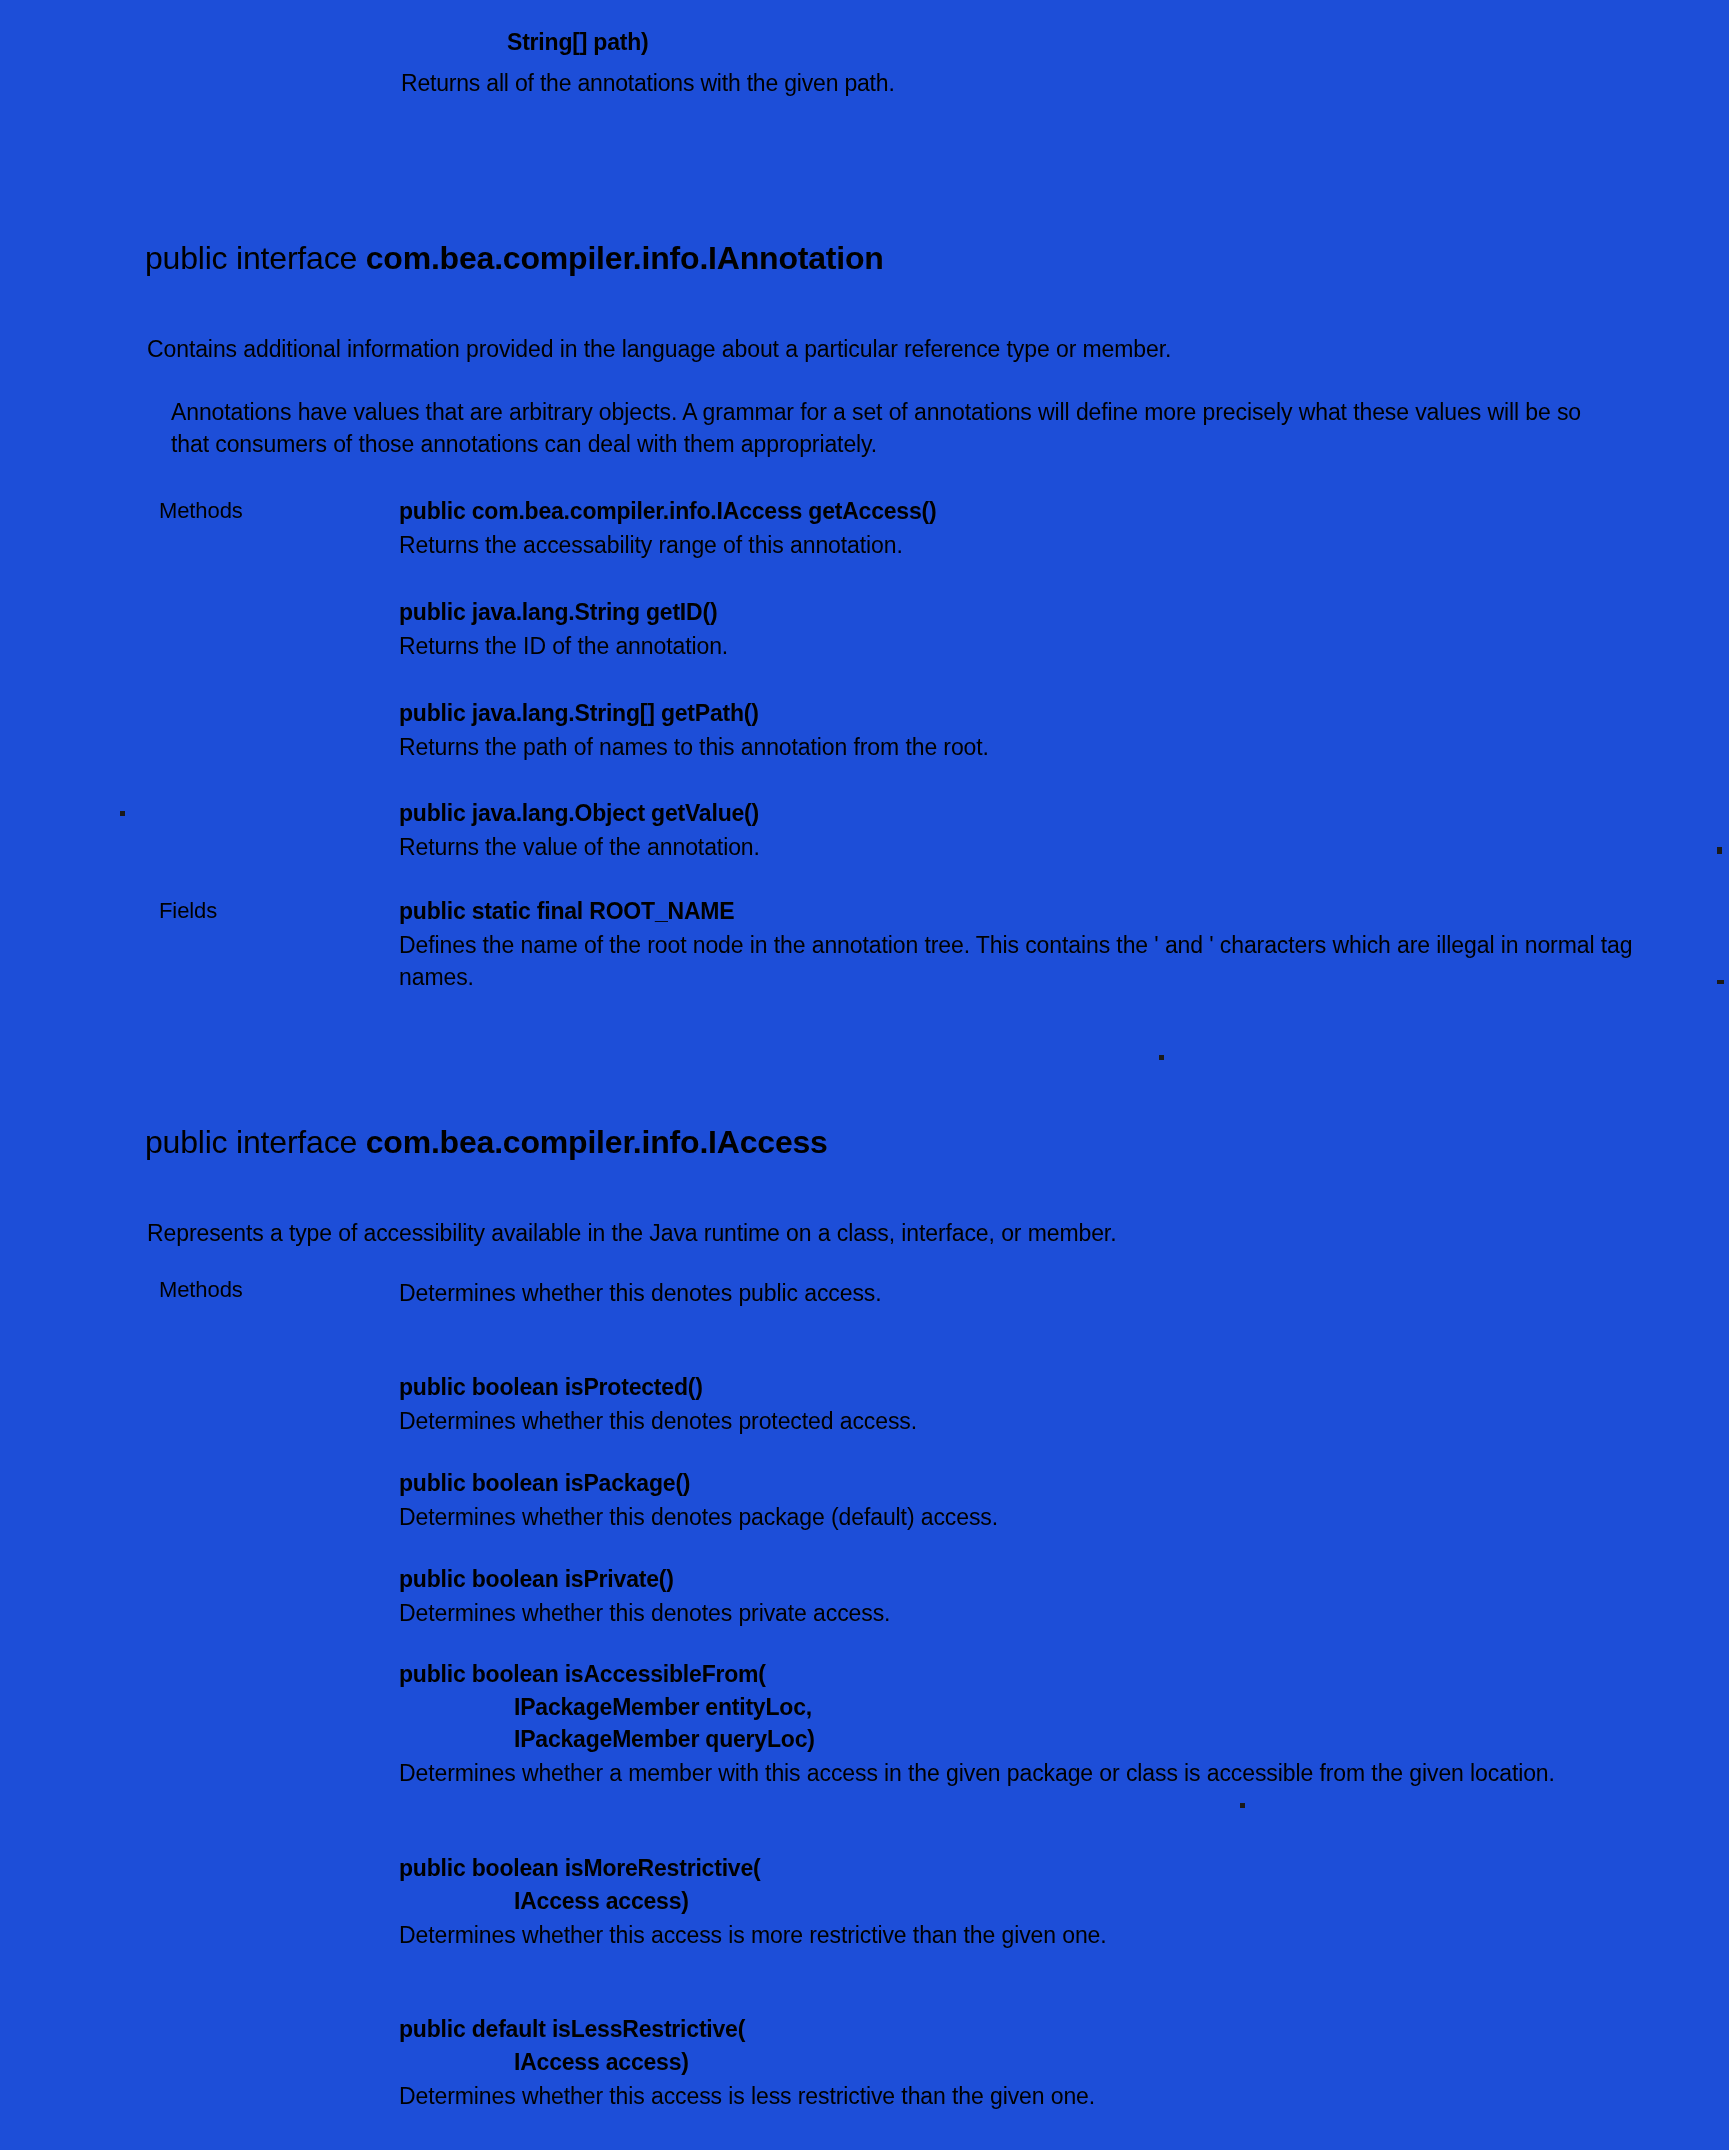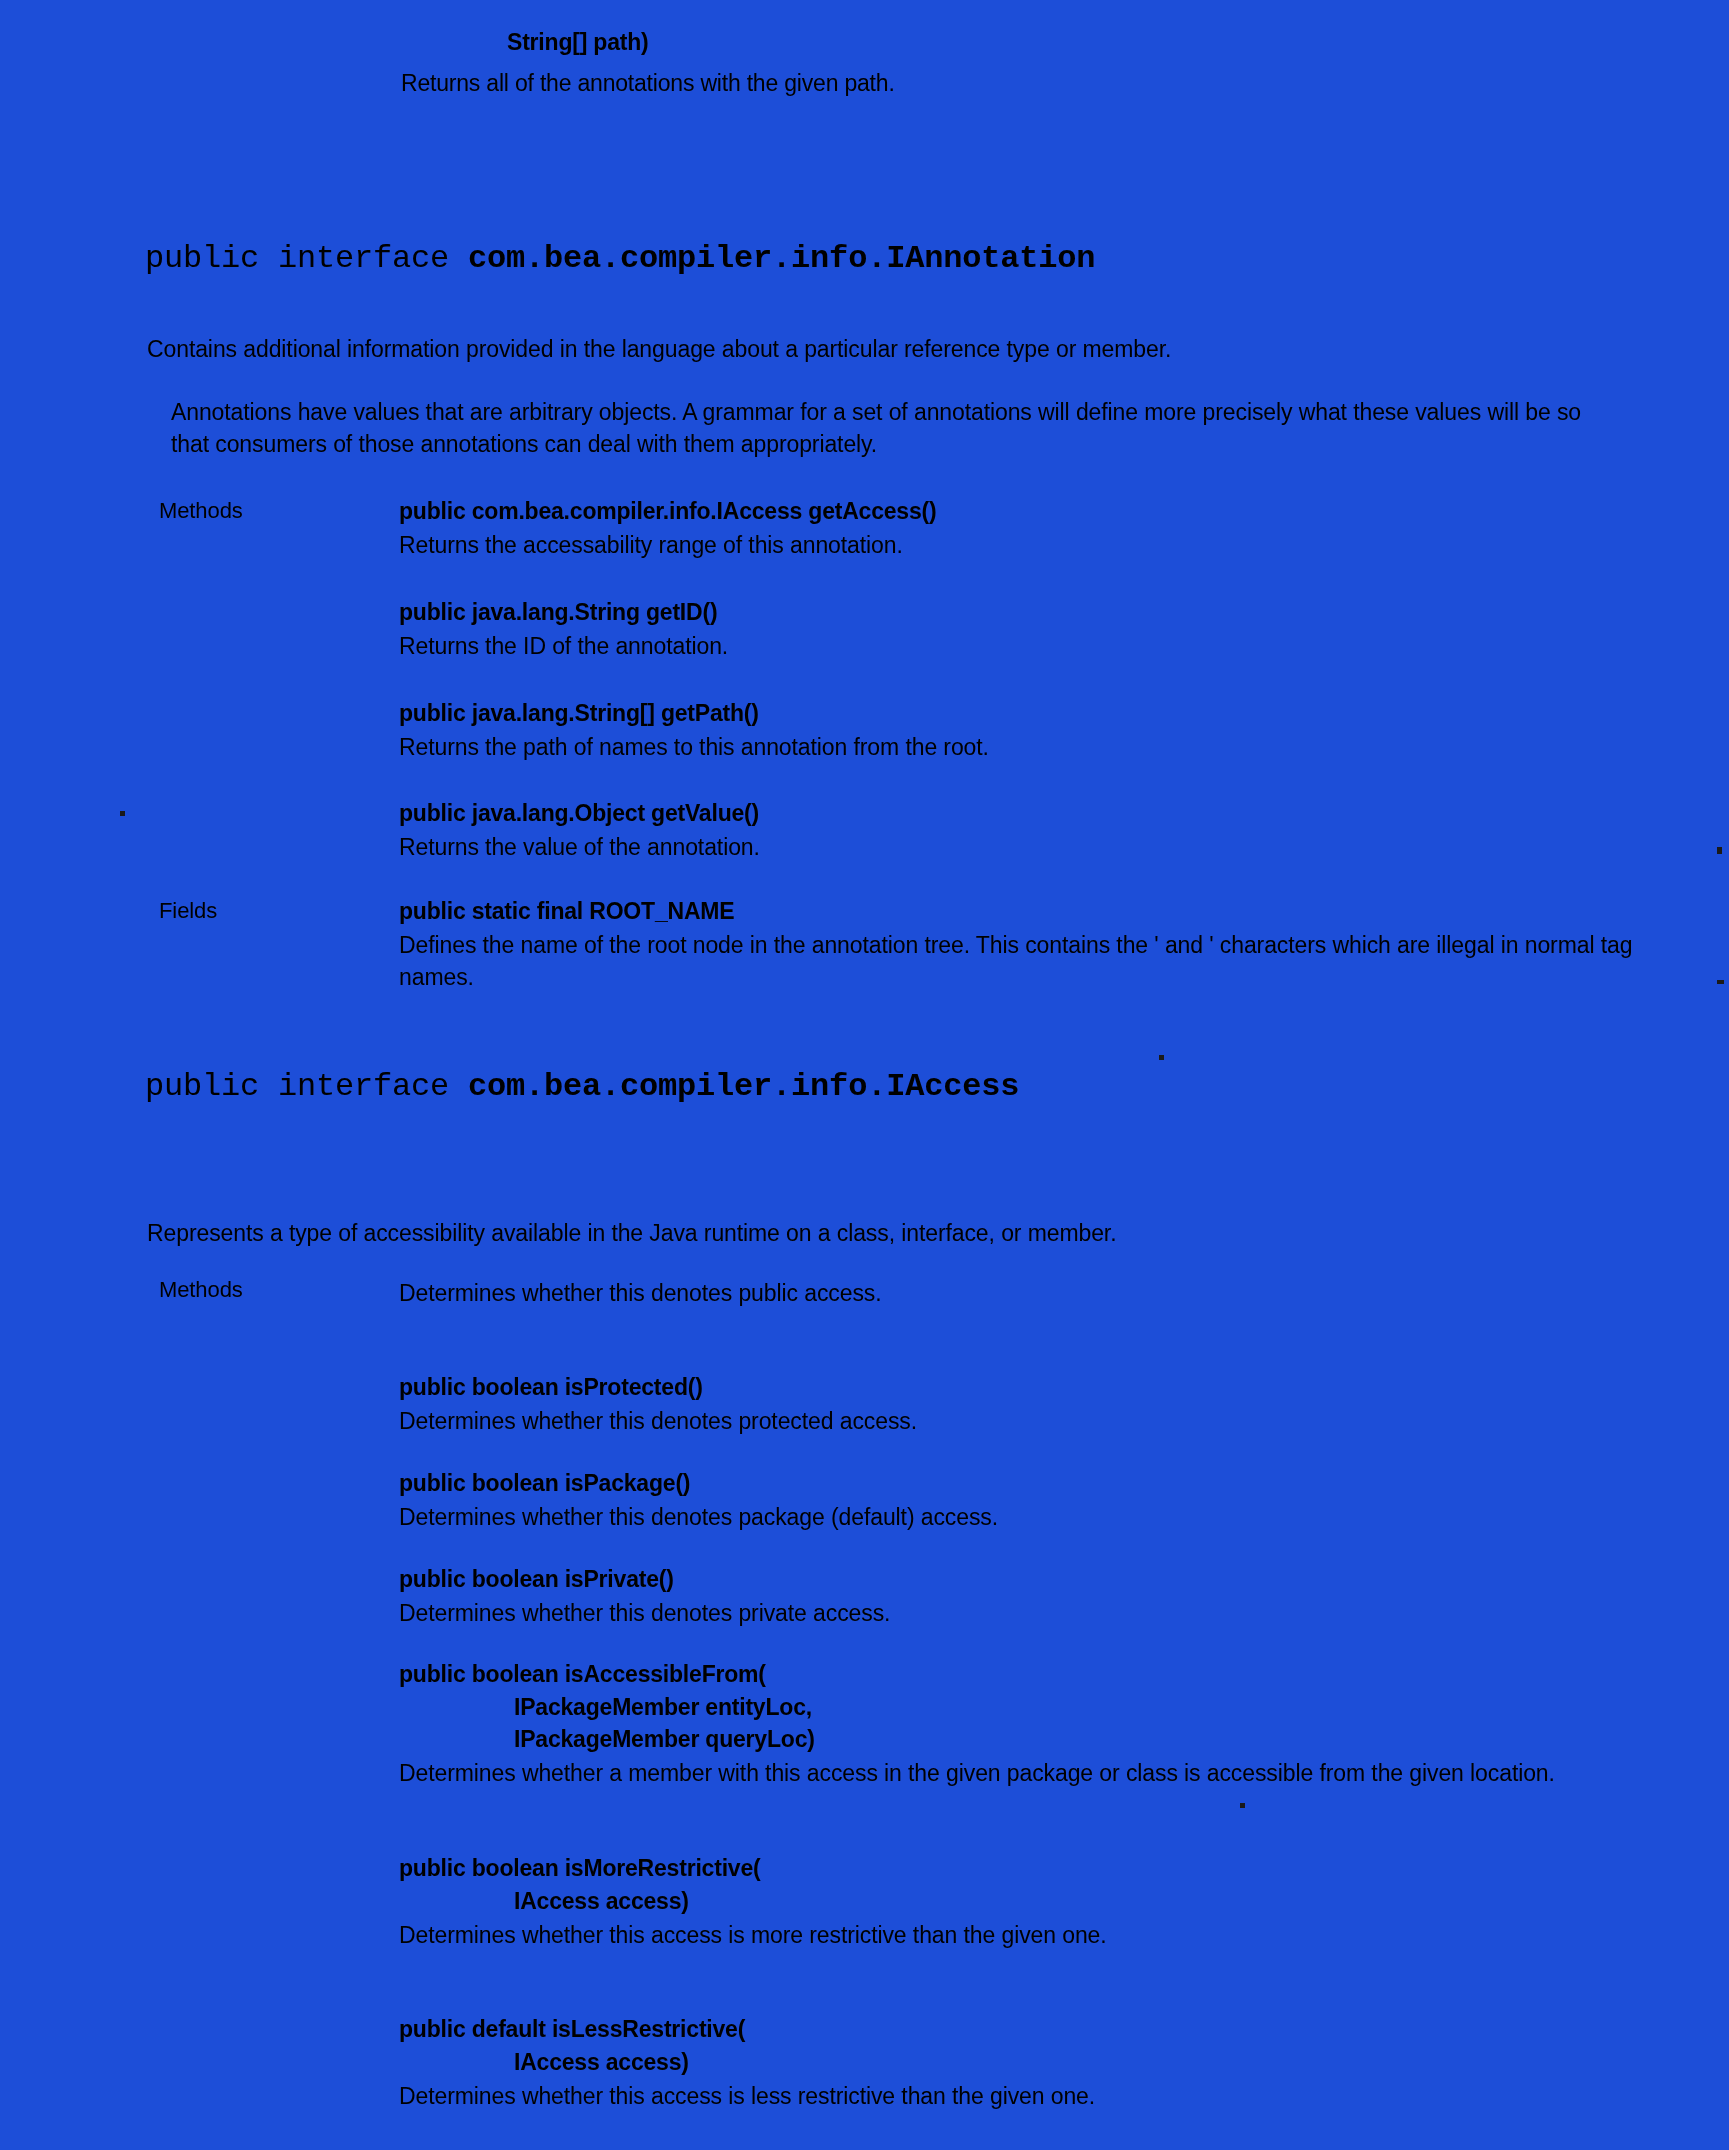--- a/index.html
+++ b/index.html
@@ -38,21 +38,20 @@
     letter-spacing: -0.2px;
   }
 
   .iface-heading {
     position: absolute;
     left: 145px;
     font-size: 32px;
     font-weight: normal;
     letter-spacing: -0.2px;
     white-space: nowrap;
-    font-family: Liberation Mono, monospace;
   }
   .iface-heading .fqn {
     font-weight: bold;
   }
 
   .para {
     position: absolute;
     left: 147px;
     font-size: 23px;
     line-height: 32px;
@@ -134,21 +133,21 @@
     <div class="desc">Returns the value of the annotation.</div>
   </div>
 
   <div class="section-label" style="top: 898px;">Fields</div>
 
   <div class="member" style="top: 895px; width: 1238px;">
     <div class="sig">public static final ROOT_NAME</div>
     <div class="desc">Defines the name of the root node in the annotation tree. This contains the ' and ' characters which are illegal in normal tag names.</div>
   </div>
 
-  <div class="iface-heading" style="top: 1068px;">
+  <div class="iface-heading" style="top: 1124px;">
     <span>public interface </span><span class="fqn">com.bea.compiler.info.IAccess</span>
   </div>
 
   <div class="para" style="top: 1217px;">Represents a type of accessibility available in the Java runtime on a class, interface, or member.</div>
 
   <div class="section-label" style="top: 1277px;">Methods</div>
 
   <div class="member" style="top: 1275px;">
     <div class="desc">Determines whether this denotes public access.</div>
   </div>

